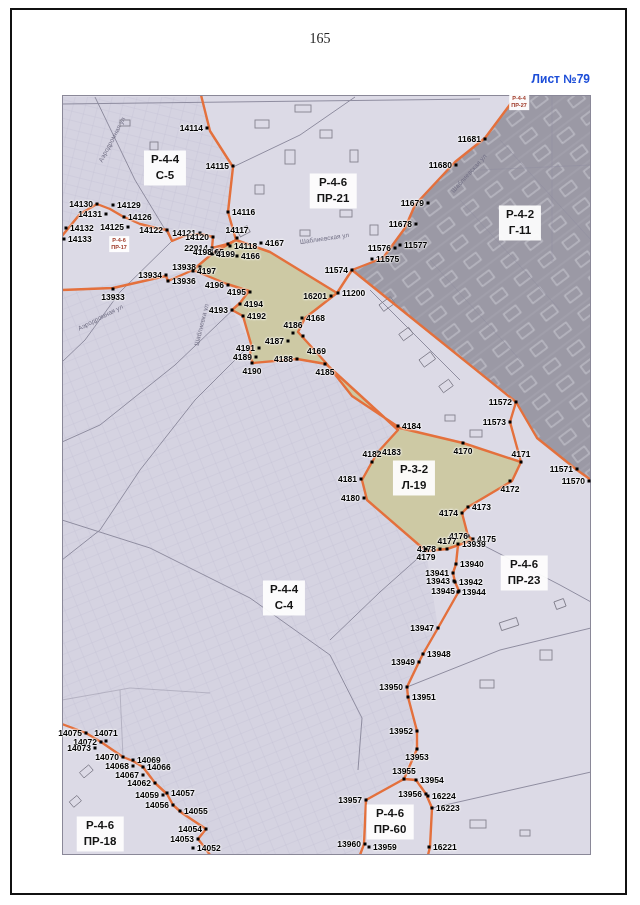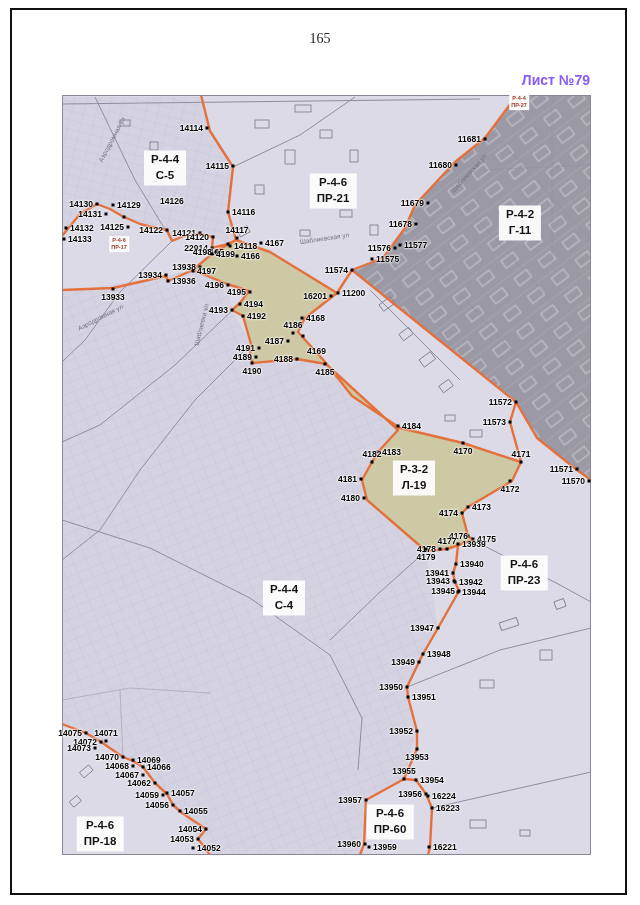--- a/index.html
+++ b/index.html
@@ -11,21 +11,21 @@
     --street:#8f8da0;
     --light-zone:#e0deea;
   }
   html,body{margin:0;padding:0;}
   body{width:640px;height:905px;background:#fff;position:relative;
        font-family:"Liberation Sans",sans-serif;overflow:hidden;}
   .frame{position:absolute;left:10px;top:8px;width:617px;height:887px;
          border:2px solid #111;box-sizing:border-box;background:#fff;}
   .page-number{position:absolute;top:31px;left:0;width:640px;text-align:center;
                font-family:"Liberation Serif",serif;font-size:14px;color:#222;}
-  .sheet-label{position:absolute;top:72px;right:50px;font-size:14px;font-weight:bold;color:#8b5cf6;}
+  .sheet-label{position:absolute;top:72px;right:50px;font-size:12px;font-weight:bold;color:#1d4ed8;}
   .map{position:absolute;left:62px;top:95px;width:529px;height:760px;}
   .map svg{position:absolute;left:0;top:0;}
   
   .orange{fill:none;stroke:var(--boundary);stroke-width:2.4;stroke-linejoin:round;stroke-linecap:round;}
   .khaki{fill:var(--khaki);stroke:var(--boundary);stroke-width:2.4;stroke-linejoin:round;}
   .street-line{fill:none;stroke:var(--street);stroke-width:1;}
   .street-thin{fill:none;stroke:var(--street);stroke-width:0.6;opacity:.8;}
   .bld{fill:none;stroke:#84828f;stroke-width:0.9;}
   
   .pt-dot{position:absolute;width:3px;height:3px;background:#000;transform:translate(-50%,-50%);}
@@ -159,21 +159,21 @@
       <div class="pt-label" style="left: 167px; top: 71px; transform: translate(-100%, -50%);">14115</div>
       <div class="pt-dot" style="left: 166px; top: 117px;"></div>
       <div class="pt-label" style="left: 170px; top: 117px; transform: translate(0px, -50%);">14116</div>
       <div class="pt-dot" style="left: 35px; top: 109px;"></div>
       <div class="pt-label" style="left: 31px; top: 109px; transform: translate(-100%, -50%);">14130</div>
       <div class="pt-dot" style="left: 51px; top: 110px;"></div>
       <div class="pt-label" style="left: 55px; top: 110px; transform: translate(0px, -50%);">14129</div>
       <div class="pt-dot" style="left: 44px; top: 119px;"></div>
       <div class="pt-label" style="left: 40px; top: 119px; transform: translate(-100%, -50%);">14131</div>
       <div class="pt-dot" style="left: 62px; top: 122px;"></div>
-      <div class="pt-label" style="left: 66px; top: 106px; transform: translate(0px, -50%); margin-left: 32px;">14126</div>
+      <div class="pt-label" style="left: 66px; top: 122px; transform: translate(0px, -50%);">14126</div>
       <div class="pt-dot" style="left: 4px; top: 133px;"></div>
       <div class="pt-label" style="left: 8px; top: 133px; transform: translate(0px, -50%);">14132</div>
       <div class="pt-dot" style="left: 2px; top: 144px;"></div>
       <div class="pt-label" style="left: 6px; top: 144px; transform: translate(0px, -50%);">14133</div>
       <div class="pt-dot" style="left: 66px; top: 132px;"></div>
       <div class="pt-label" style="left: 62px; top: 132px; transform: translate(-100%, -50%);">14125</div>
       <div class="pt-dot" style="left: 105px; top: 135px;"></div>
       <div class="pt-label" style="left: 101px; top: 135px; transform: translate(-100%, -50%);">14122</div>
       <div class="pt-dot" style="left: 138px; top: 138px;"></div>
       <div class="pt-label" style="left: 134px; top: 138px; transform: translate(-100%, -50%);">14121</div>

